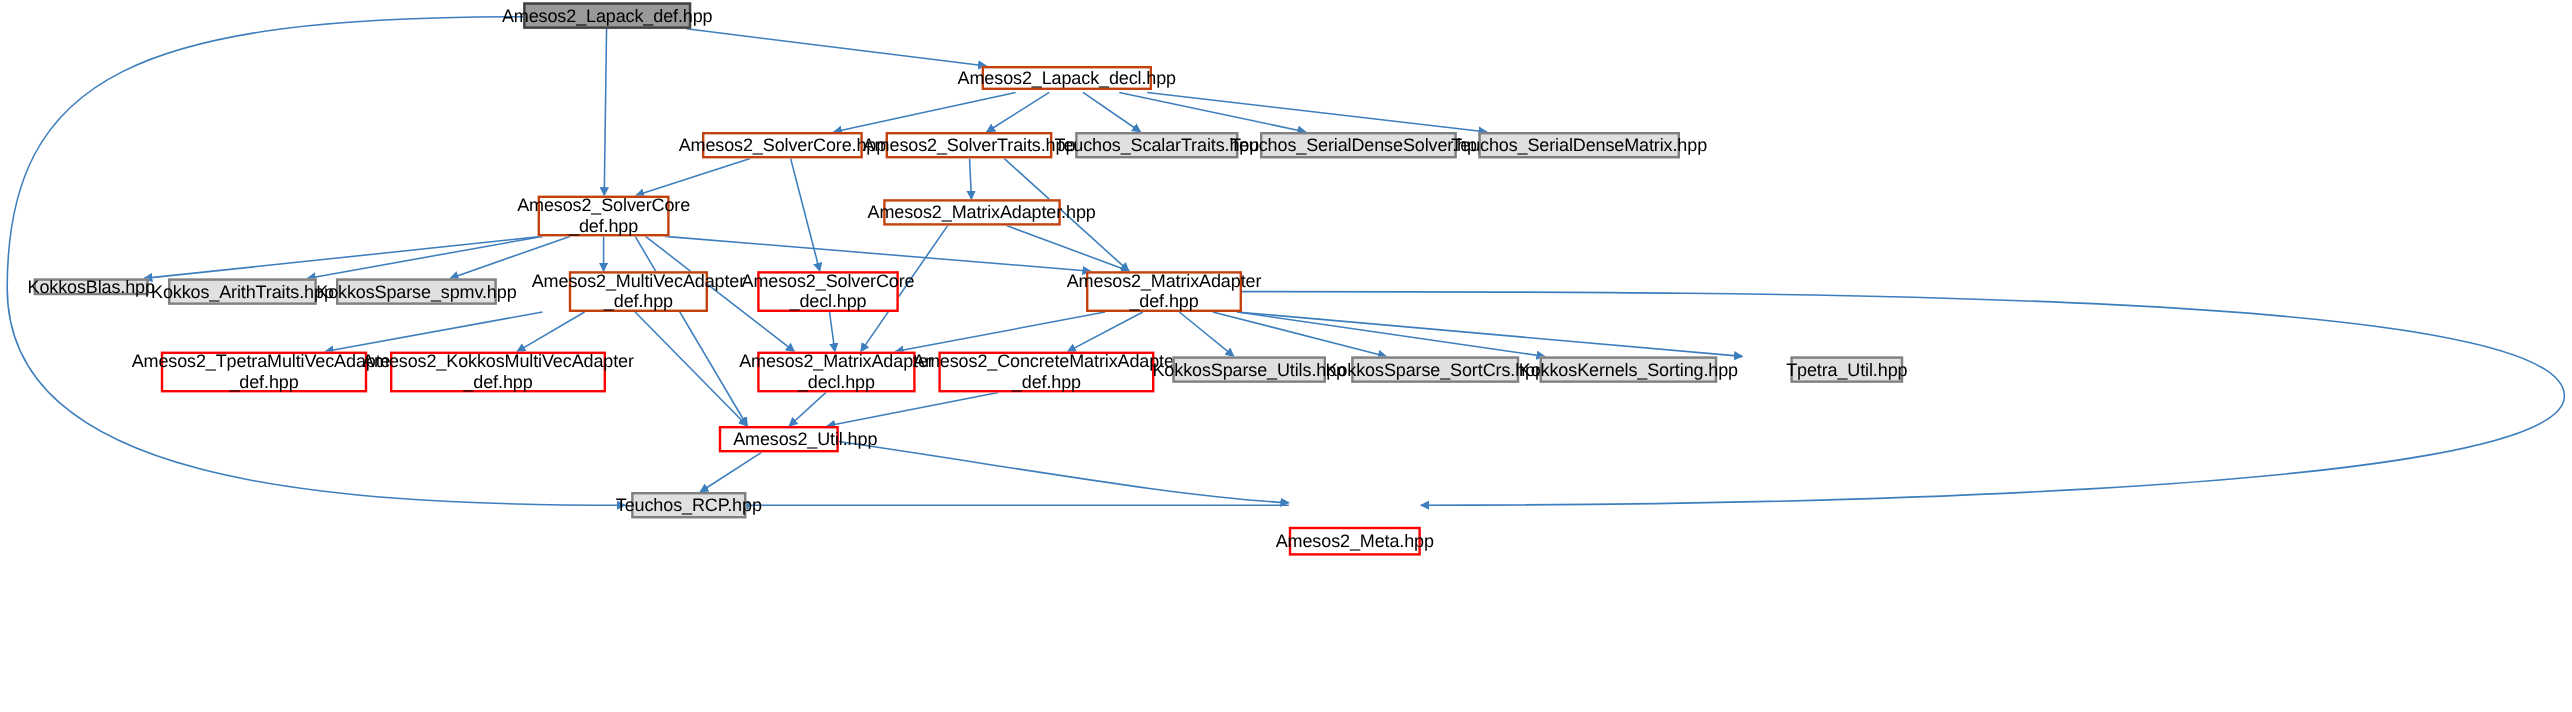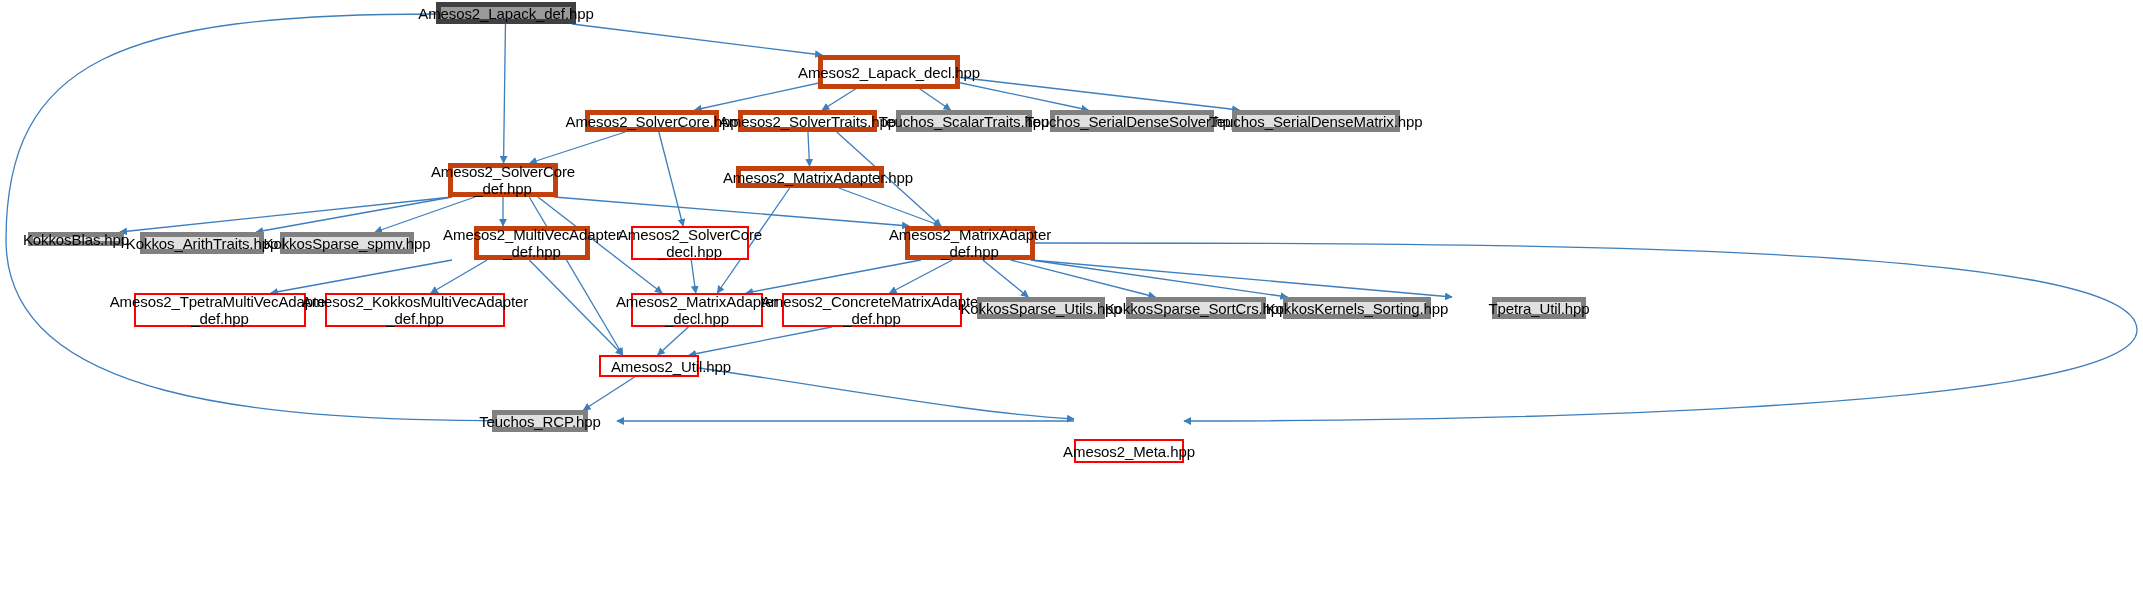--- a/index.html
+++ b/index.html
@@ -27,21 +27,21 @@
   .node {
     position: absolute;
     box-sizing: border-box;
     display: flex;
     align-items: center;
     justify-content: center;
     text-align: center;
     font-size: 15px;
     line-height: 17px;
     color: #000000;
-    border: 5px solid #c2410c;
+    border: 2px solid #c2410c;
     background: #ffffff;
     white-space: pre;
     letter-spacing: -0.1px;
     z-index: 5;
   }
   .node.root {
     background: #999999;
     border-color: #404040;
   }
   .node.gray {
@@ -102,21 +102,21 @@
         <path d="M 1035 243 C 1500 243 2137 243 2137 330 C 2137 415 1400 421 1184 421" fill="none" stroke="#3d7ebd" stroke-width="1.3" marker-end="url(#arrow)"></path>
         <path d="M 688.36 327 Q 673 341 657.64 355" fill="none" stroke="#3d7ebd" stroke-width="1.3" marker-end="url(#arrow)"></path>
         <path d="M 831.86 327 Q 760.5 341 689.14 355" fill="none" stroke="#3d7ebd" stroke-width="1.3" marker-end="url(#arrow)"></path>
         <path d="M 634.6 377 Q 609 393.5 583.4 410" fill="none" stroke="#3d7ebd" stroke-width="1.3" marker-end="url(#arrow)"></path>
         <path d="M 699 368 C 850 390 980 414 1074 419" fill="none" stroke="#3d7ebd" stroke-width="1.3" marker-end="url(#arrow)"></path>
         <path d="M 1074 421 L 617 421" fill="none" stroke="#3d7ebd" stroke-width="1.3" marker-end="url(#arrow)"></path>
       </g>
   </svg>
   <div id="nodes">
       <div class="node root" style="left: 436px; top: 2px; width: 140px; height: 22px;"><span class="node-label">Amesos2_Lapack_def.hpp</span></div>
-      <div class="node" style="left: 818px; top: 55px; width: 142px; height: 34px;"><span class="node-label">Amesos2_Lapack_decl.hpp</span></div>
+      <div class="node" style="left: 818px; top: 55px; width: 142px; height: 20px;"><span class="node-label">Amesos2_Lapack_decl.hpp</span></div>
       <div class="node" style="left: 585px; top: 110px; width: 134px; height: 22px;"><span class="node-label">Amesos2_SolverCore.hpp</span></div>
       <div class="node" style="left: 738px; top: 110px; width: 139px; height: 22px;"><span class="node-label">Amesos2_SolverTraits.hpp</span></div>
       <div class="node gray" style="left: 896px; top: 110px; width: 136px; height: 22px;"><span class="node-label">Teuchos_ScalarTraits.hpp</span></div>
       <div class="node gray" style="left: 1050px; top: 110px; width: 164px; height: 22px;"><span class="node-label">Teuchos_SerialDenseSolver.hpp</span></div>
       <div class="node gray" style="left: 1232px; top: 110px; width: 168px; height: 22px;"><span class="node-label">Teuchos_SerialDenseMatrix.hpp</span></div>
       <div class="node" style="left: 448px; top: 163px; width: 110px; height: 34px;"><span class="node-label">Amesos2_SolverCore
 _def.hpp</span></div>
       <div class="node" style="left: 736px; top: 166px; width: 148px; height: 22px; padding-left: 16px;"><span class="node-label">Amesos2_MatrixAdapter.hpp</span></div>
       <div class="node gray" style="left: 28px; top: 232px; width: 96px; height: 14px;"><span class="node-label">KokkosBlas.hpp</span></div>
       <div class="node gray" style="left: 140px; top: 232px; width: 124px; height: 22px;"><span class="node-label">Kokkos_ArithTraits.hpp</span></div>
@@ -133,16 +133,16 @@
 _def.hpp</span></div>
       <div class="node red" style="left: 631px; top: 293px; width: 132px; height: 34px;"><span class="node-label">Amesos2_MatrixAdapter
 _decl.hpp</span></div>
       <div class="node red" style="left: 782px; top: 293px; width: 180px; height: 34px;"><span class="node-label">Amesos2_ConcreteMatrixAdapter
 _def.hpp</span></div>
       <div class="node gray" style="left: 977px; top: 297px; width: 128px; height: 22px;"><span class="node-label">KokkosSparse_Utils.hpp</span></div>
       <div class="node gray" style="left: 1126px; top: 297px; width: 140px; height: 22px;"><span class="node-label">KokkosSparse_SortCrs.hpp</span></div>
       <div class="node gray" style="left: 1283px; top: 297px; width: 148px; height: 22px;"><span class="node-label">KokkosKernels_Sorting.hpp</span></div>
       <div class="node gray" style="left: 1448px; top: 297px; width: 94px; height: 22px; margin-left: 44px;"><span class="node-label">Tpetra_Util.hpp</span></div>
       <div class="node red" style="left: 599px; top: 355px; width: 100px; height: 22px; padding-left: 44px;"><span class="node-label">Amesos2_Util.hpp</span></div>
-      <div class="node gray" style="left: 492px; top: 410px; width: 96px; height: 22px;"><span class="node-label">Teuchos_RCP.hpp</span></div>
+      <div class="node gray" style="left: 526px; top: 410px; width: 96px; height: 22px;"><span class="node-label">Teuchos_RCP.hpp</span></div>
       <div class="node red" style="left: 1074px; top: 409px; width: 110px; height: 24px; margin-top: 30px;"><span class="node-label">Amesos2_Meta.hpp</span></div>
     </div>
 </div>
 
 </body></html>

